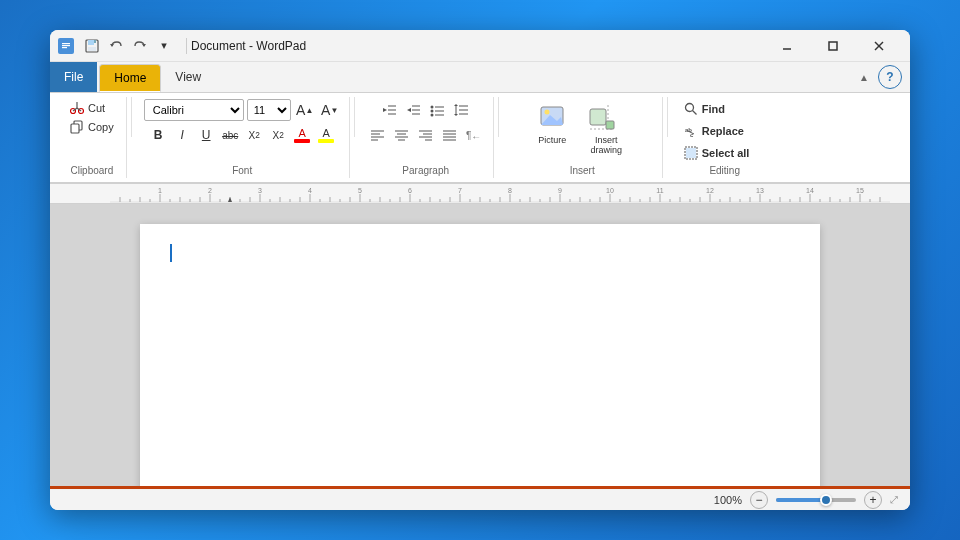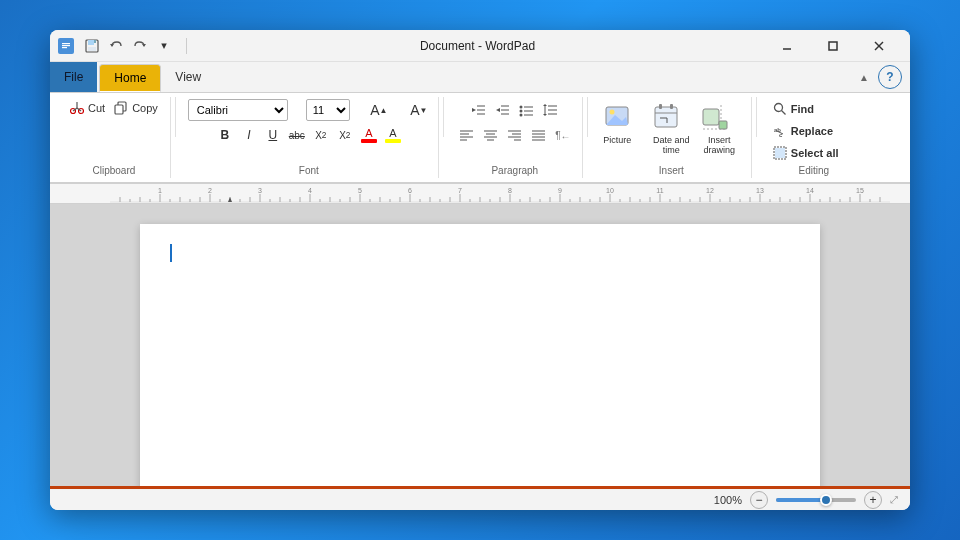--- a/index.html
+++ b/index.html
@@ -65,21 +65,21 @@
       color: #333;
     }
     .titlebar-sep {
       width: 1px;
       height: 16px;
       background: #ccc;
       margin: 0 4px;
     }
     .titlebar-title {
       flex: 1;
-      text-align: center;
+      text-align: left;
       font-size: 12px;
       color: #222;
     }
     .window-controls {
       display: flex;
       gap: 0;
     }
     .wc-btn {
       width: 46px;
       height: 32px;
@@ -111,21 +111,21 @@
     .tab-btn.active {
       background: #eab308;
       border: 1px solid #d0d0d0;
       border-bottom: 1px solid white;
       margin-bottom: -1px;
       color: #000;
       font-weight: 500;
     }
     .tab-file {
       background: #2c74b3;
-      color: #0f172a;
+      color: #ffffff;
       padding: 4px 14px;
       border: none;
       cursor: pointer;
       font-size: 12px;
       height: 30px;
       border-radius: 0;
     }
     .ribbon-help {
       margin-left: auto;
       width: 24px;
@@ -229,20 +229,21 @@
       width: 10px;
       height: 6px;
       background: #c0c8d8;
       border: 1px solid #888;
       position: absolute;
       top: 1px;
       left: 10px;
     }
     .small-btns {
       display: flex;
+      flex-direction: column;
       gap: 1px;
     }
     .small-ribbon-btn {
       display: flex;
       align-items: center;
       gap: 4px;
       padding: 2px 4px;
       border: none;
       background: transparent;
       cursor: pointer;
@@ -253,21 +254,21 @@
       height: 18px;
     }
     
     .font-group .ribbon-group-content {
       flex-direction: column;
       gap: 3px;
     }
     .font-row1 {
       display: flex;
       align-items: center;
-      gap: 18px;
+      gap: 3px;
     }
     .font-select {
       width: 100px;
       height: 22px;
       border: 1px solid #b0b0b0;
       border-radius: 2px;
       font-size: 11px;
       padding: 0 4px;
       background: white;
       cursor: pointer;
@@ -696,33 +697,20 @@
         <div class="ribbon-group-content">
           <button class="insert-btn">
             <div class="insert-icon">
               <svg width="28" height="28" viewBox="0 0 28 28">
                 <rect x="1" y="4" width="22" height="18" rx="2" fill="#c8daf5" stroke="#888" stroke-width="1"></rect>
                 <circle cx="7" cy="9" r="2.5" fill="#ffe066"></circle>
                 <polygon points="1,22 10,12 17,18 21,14 23,22" fill="#a0c4ff"></polygon>
               </svg>
             </div>
             <span>Picture</span>
-          </button>
-          <button class="insert-btn">
-            <div class="insert-icon">
-              <svg width="28" height="28" viewBox="0 0 28 28">
-                <rect x="2" y="4" width="22" height="20" rx="2" fill="#e8f0fa" stroke="#888" stroke-width="1"></rect>
-                <line x1="2" y1="10" x2="24" y2="10" stroke="#888" stroke-width="1"></line>
-                <rect x="6" y="1" width="3" height="5" rx="1" fill="#888"></rect>
-                <rect x="17" y="1" width="3" height="5" rx="1" fill="#888"></rect>
-                <line x1="7" y1="15" x2="14" y2="15" stroke="#555" stroke-width="1"></line>
-                <line x1="14" y1="15" x2="14" y2="20" stroke="#555" stroke-width="1"></line>
-              </svg>
-            </div>
-            <span style="font-size:9px;">Date and time</span>
           </button>
           <button class="insert-btn">
             <div class="insert-icon">
               <svg width="28" height="28" viewBox="0 0 28 28">
                 <rect x="2" y="6" width="16" height="16" rx="2" fill="#d0e8d0" stroke="#888" stroke-width="1"></rect>
                 <line x1="20" y1="2" x2="20" y2="26" stroke="#aaa" stroke-width="1" stroke-dasharray="2,2"></line>
                 <line x1="2" y1="26" x2="26" y2="26" stroke="#aaa" stroke-width="1" stroke-dasharray="2,2"></line>
                 <rect x="18" y="18" width="8" height="8" rx="1" fill="#a0d4a0" stroke="#888" stroke-width="1"></rect>
               </svg>
             </div>

